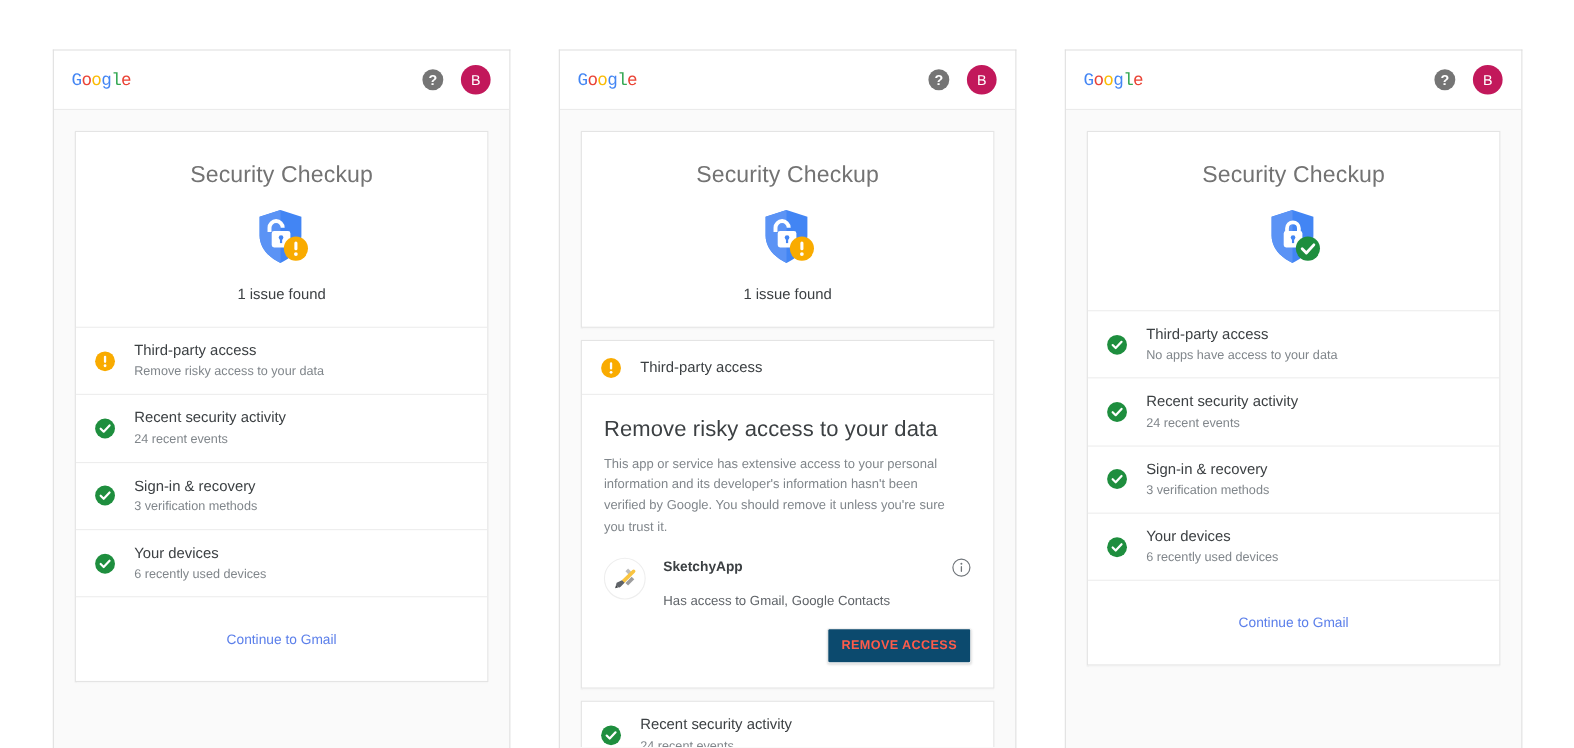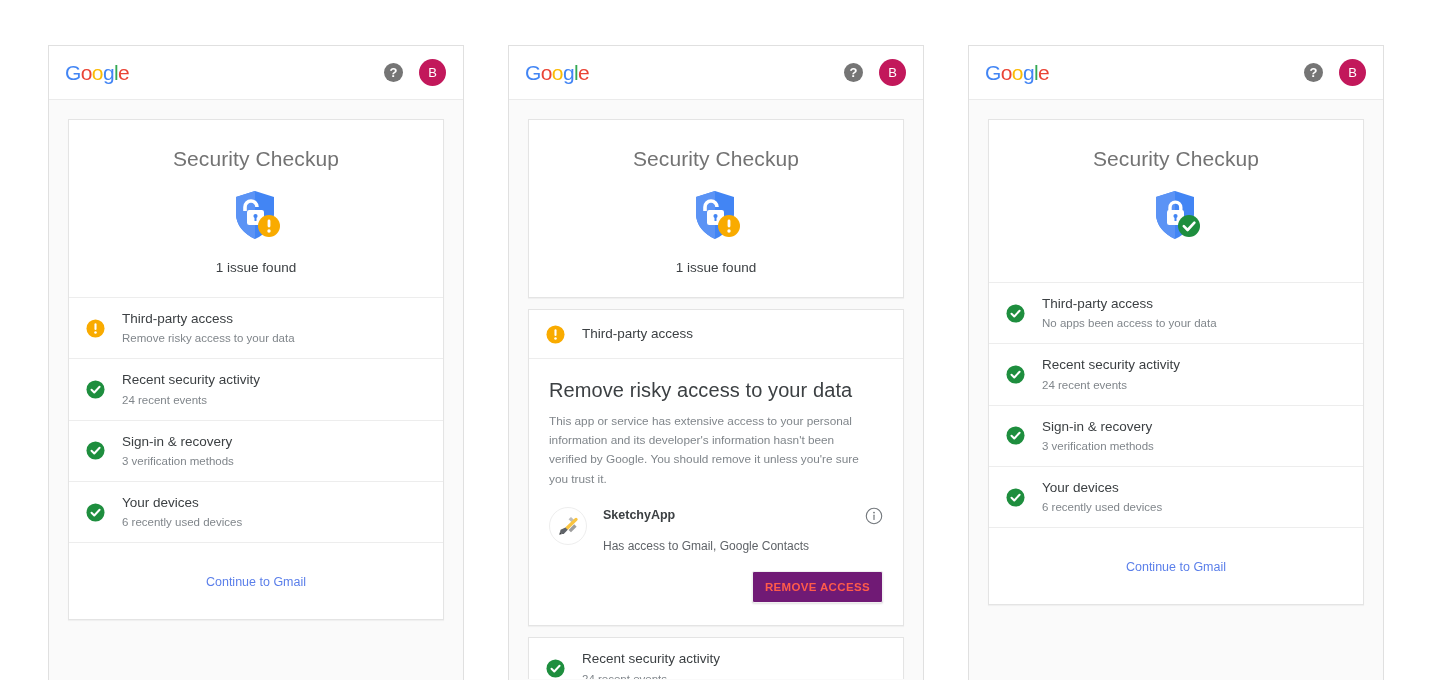--- a/index.html
+++ b/index.html
@@ -36,22 +36,22 @@
   .gheader {
     position: relative;
     height: 54px;
     background: #ffffff;
     border-bottom: 1px solid #ebebeb;
     display: flex;
     align-items: center;
     padding: 0 17px 0 16px;
   }
   .glogo {
-    font-family: Liberation Sans, sans-serif;
-    font-size: 21px;
+    font-family: Liberation Mono, monospace;
+    font-size: 16px;
     letter-spacing: -0.6px;
     line-height: 1;
     white-space: nowrap;
     user-select: none;
   }
   .glogo span { font-weight: 400; }
   .g-b { color: #4285F4; }
   .g-r { color: #EA4335; }
   .g-y { color: #FBBC05; }
   .g-g { color: #34A853; }
@@ -208,21 +208,21 @@
   }
   .info-icon {
     margin-left: auto;
     width: 18px; height: 18px;
     flex: 0 0 18px;
     cursor: pointer;
   }
   .btn-area { text-align: right; margin-top: 16px; }
   .btn-remove {
     display: inline-block;
-    background: #701a75;
+    background: #0c4a6e;
     border: 1px solid #f0f0f0;
     box-shadow: 0 1px 2px rgba(0,0,0,.12);
     color: #ff5b4a;
     font-size: 11.5px;
     font-weight: bold;
     letter-spacing: .35px;
     padding: 9px 12px;
     border-radius: 2px;
     cursor: pointer;
     font-family: "Liberation Sans", sans-serif;
@@ -430,21 +430,21 @@
           </svg>
         </div>
 
         <div class="row">
           <svg class="row-ico" viewBox="0 0 20 20">
             <circle cx="10" cy="10" r="9.5" fill="#1E8E3E"></circle>
             <path d="M5.8 10.2 L8.7 13.1 L14.3 7.1" fill="none" stroke="#ffffff" stroke-width="2.1" stroke-linecap="round" stroke-linejoin="round"></path>
           </svg>
           <div class="row-text">
             <div class="row-title">Third-party access</div>
-            <div class="row-sub">No apps been access to your data</div>
+            <div class="row-sub">No apps have access to your data</div>
           </div>
         </div>
 
         <div class="row">
           <svg class="row-ico" viewBox="0 0 20 20">
             <circle cx="10" cy="10" r="9.5" fill="#1E8E3E"></circle>
             <path d="M5.8 10.2 L8.7 13.1 L14.3 7.1" fill="none" stroke="#ffffff" stroke-width="2.1" stroke-linecap="round" stroke-linejoin="round"></path>
           </svg>
           <div class="row-text">
             <div class="row-title">Recent security activity</div>

